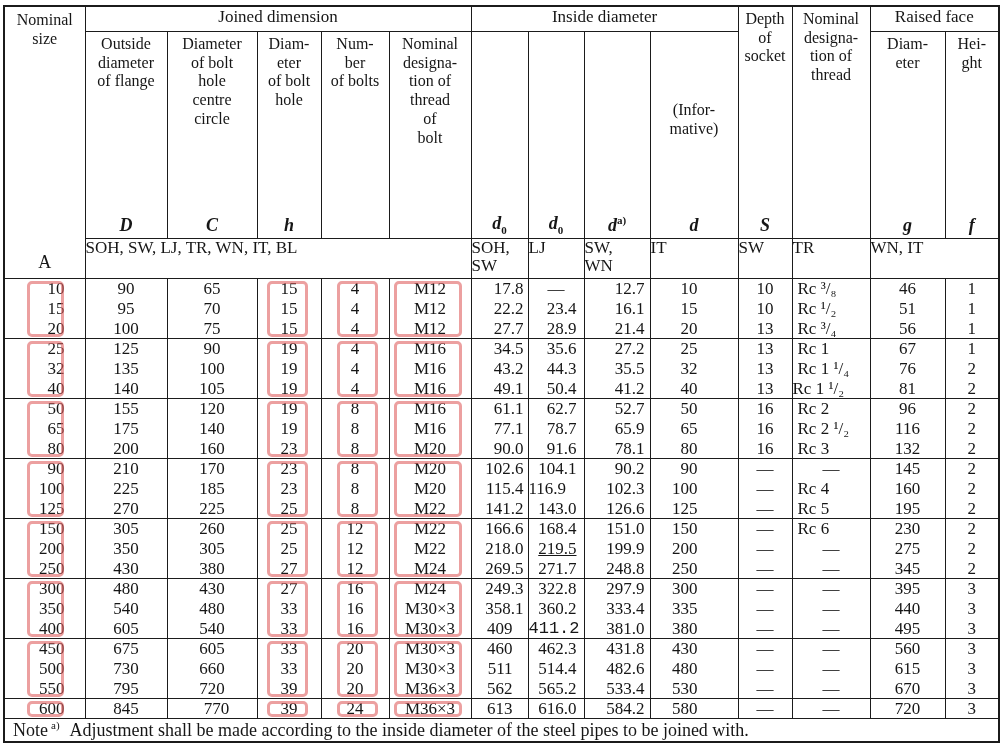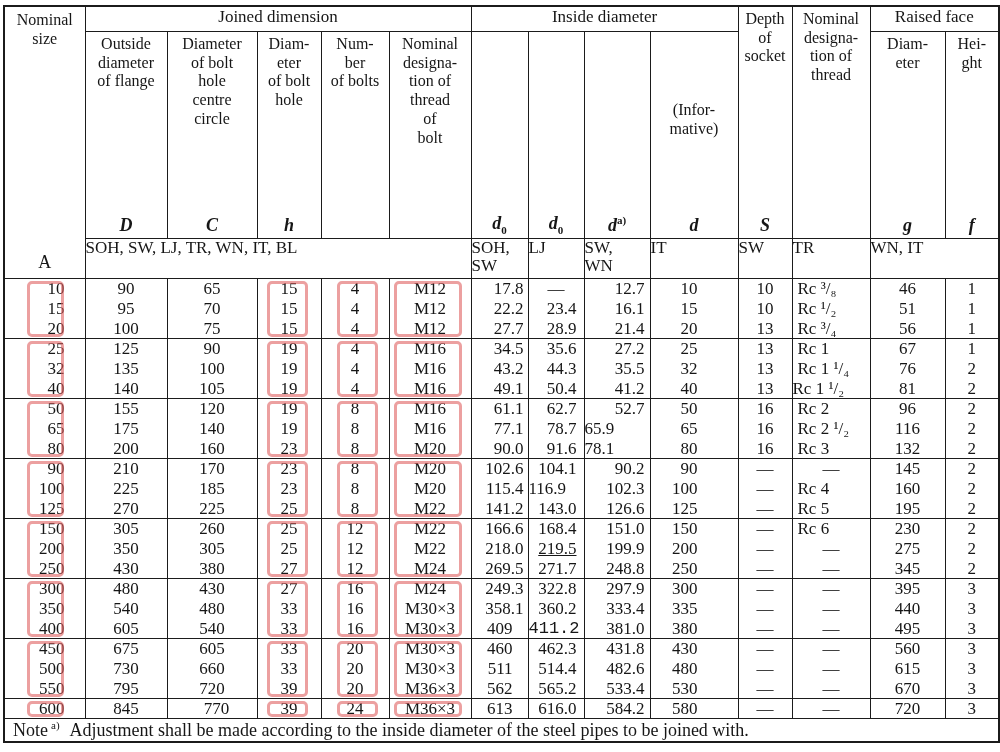--- a/index.html
+++ b/index.html
@@ -270,37 +270,37 @@
         </tr>
         <tr>
           <td style="text-align: right; padding-right: 20px;">65</td>
           <td style="text-align: center;">175</td>
           <td style="text-align: center;">140</td>
           <td style="text-align: center;">19</td>
           <td style="text-align: center;">8</td>
           <td style="text-align: center;">M16</td>
           <td style="text-align: right; padding-right: 4px;">77.1</td>
           <td style="text-align: right; padding-right: 7px;">78.7</td>
-          <td style="padding-right: 5px;">65.9</td>
+          <td style="text-align: right; padding-right: 5px;">65.9</td>
           <td style="text-align: right; padding-right: 40px;">65</td>
           <td style="text-align: center;">16</td>
           <td style="text-align: left; padding-left: 5px;">Rc 2 ¹/₂</td>
           <td style="text-align: center;">116</td>
           <td style="text-align: center;">2</td>
         </tr>
         <tr>
           <td style="text-align: right; padding-right: 20px;">80</td>
           <td style="text-align: center;">200</td>
           <td style="text-align: center;">160</td>
           <td style="text-align: center;">23</td>
           <td style="text-align: center;">8</td>
           <td style="text-align: center;">M20</td>
           <td style="text-align: right; padding-right: 4px;">90.0</td>
           <td style="text-align: right; padding-right: 7px;">91.6</td>
-          <td style="text-align: left; padding-right: 5px;">78.1</td>
+          <td style="text-align: right; padding-right: 5px;">78.1</td>
           <td style="text-align: right; padding-right: 40px;">80</td>
           <td style="text-align: center;">16</td>
           <td style="text-align: left; padding-left: 5px;">Rc 3</td>
           <td style="text-align: center;">132</td>
           <td style="text-align: center;">2</td>
         </tr>
         <tr class="gstart">
           <td style="text-align: right; padding-right: 20px;">90</td>
           <td style="text-align: center;">210</td>
           <td style="text-align: center;">170</td>

